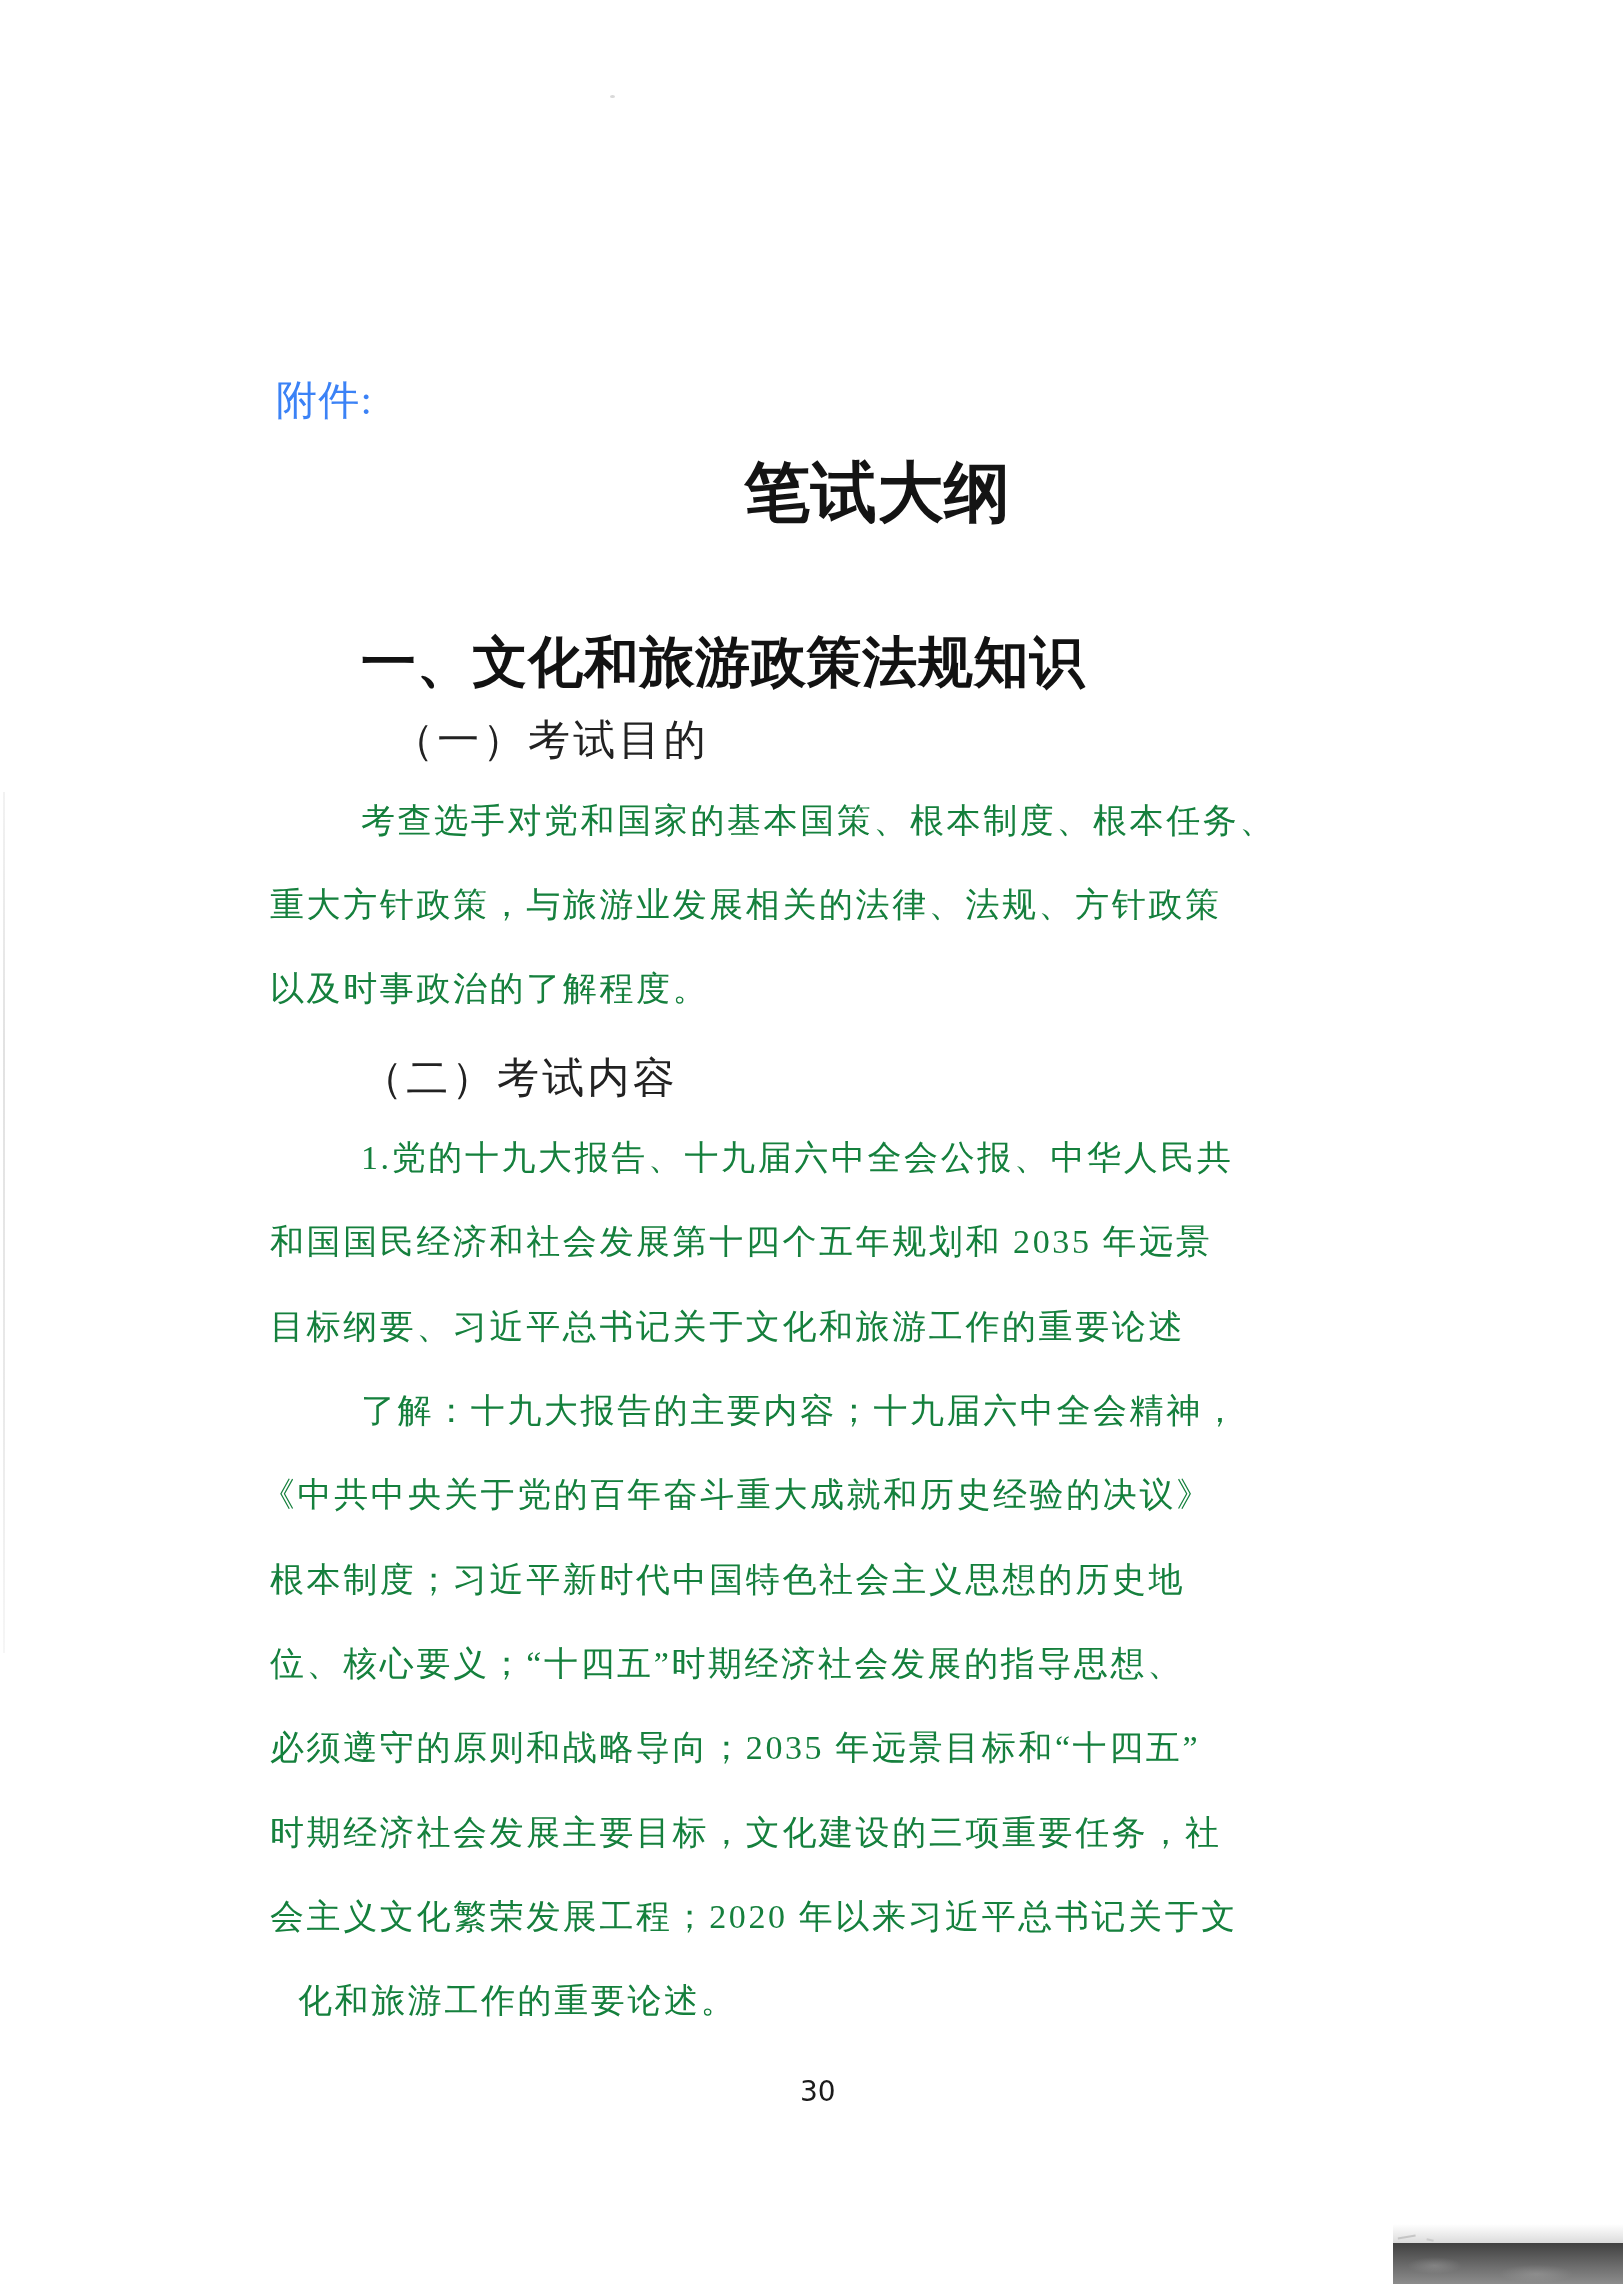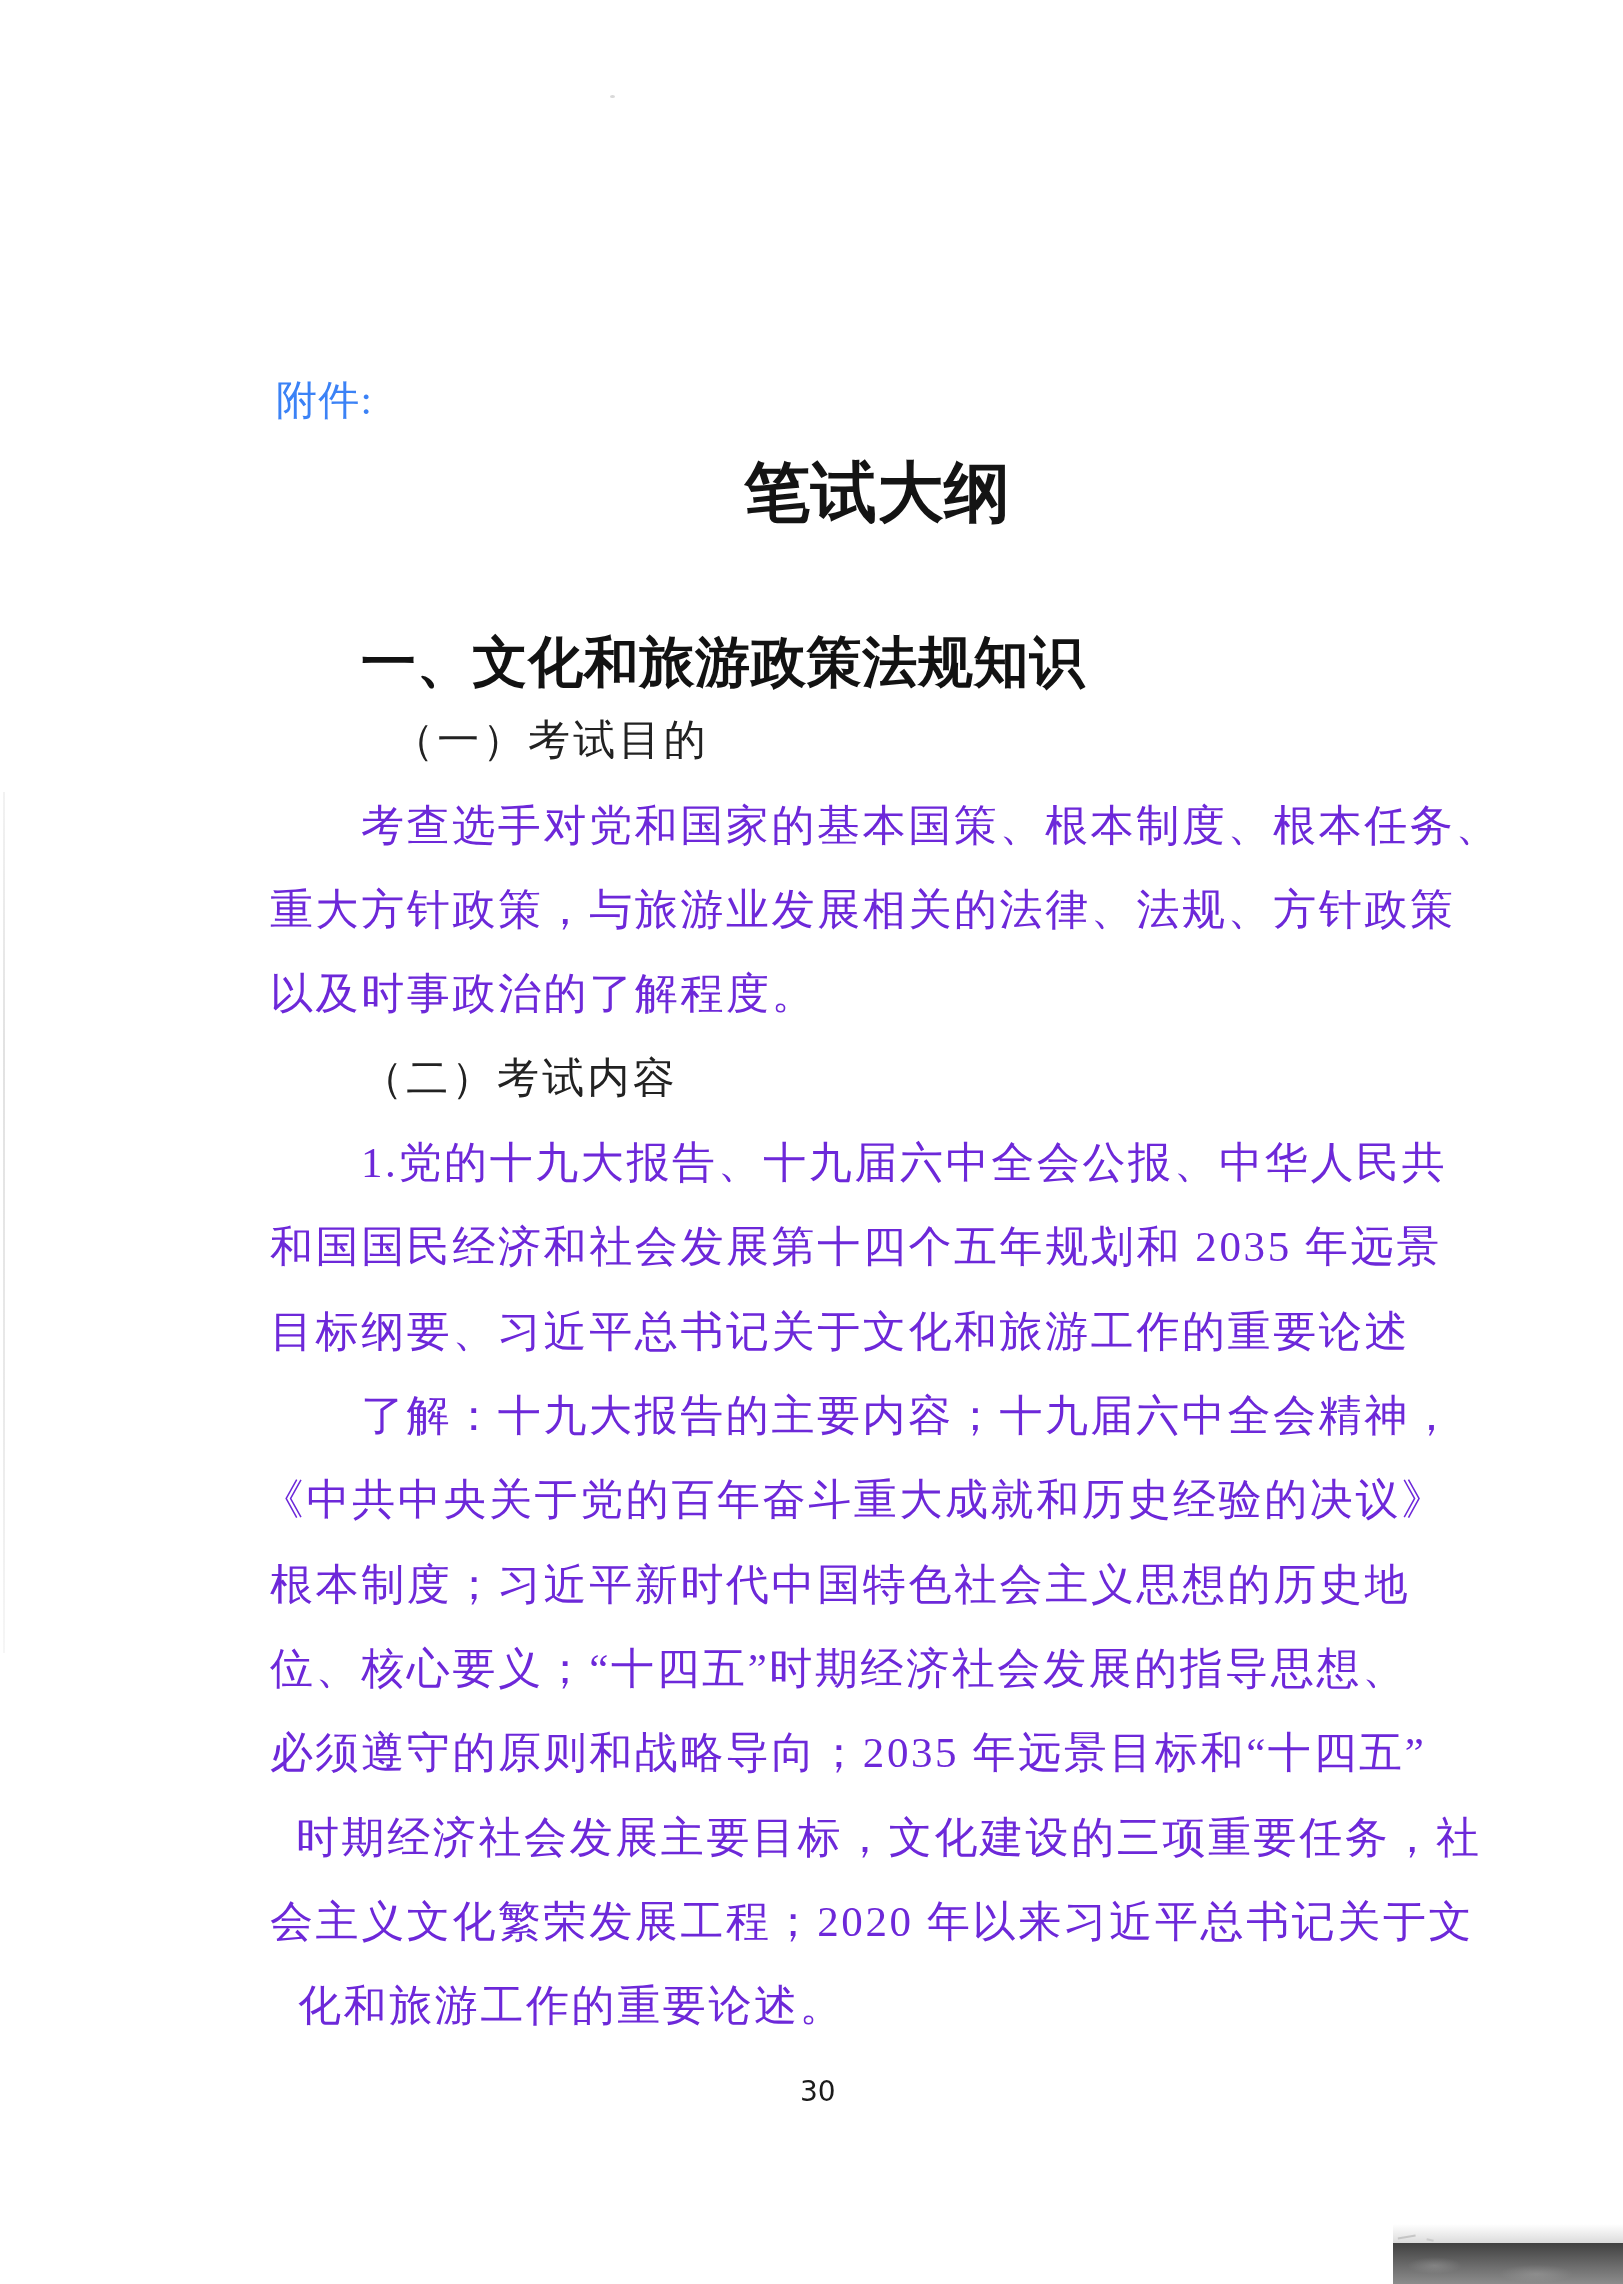--- a/index.html
+++ b/index.html
@@ -50,23 +50,23 @@
     font-size: 55px;
     letter-spacing: 0.7px;
     color: #121212;
   }
   .style-subheading {
     font-size: 42px;
     letter-spacing: 3.3px;
     color: #222222;
   }
   .style-body {
-    font-size: 43px;
+    font-size: 34px;
     letter-spacing: 2.6px;
-    color: #6d28d9;
+    color: #15803d;
   }
 
   .page-number {
     left: 800px;
     top: 2078px;
     font-size: 28px;
     line-height: 1;
     font-family: "DejaVu Sans", "Liberation Sans", sans-serif;
     color: #1b1b1b;
   }
@@ -138,21 +138,21 @@
     <div class="line style-body" style="top: 972px; left: 270px;">以及时事政治的了解程度。</div>
     <div class="line style-subheading" style="top: 1057px; left: 361px;">（二）考试内容</div>
     <div class="line style-body" style="top: 1141px; left: 361px;">1.党的十九大报告、十九届六中全会公报、中华人民共</div>
     <div class="line style-body" style="top: 1225px; left: 270px;">和国国民经济和社会发展第十四个五年规划和 2035 年远景</div>
     <div class="line style-body" style="top: 1310px; left: 270px;">目标纲要、习近平总书记关于文化和旅游工作的重要论述</div>
     <div class="line style-body" style="top: 1394px; left: 361px;">了解：十九大报告的主要内容；十九届六中全会精神，</div>
     <div class="line style-body" style="top: 1478px; left: 261px;">《中共中央关于党的百年奋斗重大成就和历史经验的决议》</div>
     <div class="line style-body" style="top: 1563px; left: 270px;">根本制度；习近平新时代中国特色社会主义思想的历史地</div>
     <div class="line style-body" style="top: 1647px; left: 270px;">位、核心要义；“十四五”时期经济社会发展的指导思想、</div>
     <div class="line style-body" style="top: 1731px; left: 270px;">必须遵守的原则和战略导向；2035 年远景目标和“十四五”</div>
-    <div class="line style-body" style="top: 1816px; left: 270px; margin-left: 26px;">时期经济社会发展主要目标，文化建设的三项重要任务，社</div>
+    <div class="line style-body" style="top: 1816px; left: 270px;">时期经济社会发展主要目标，文化建设的三项重要任务，社</div>
     <div class="line style-body" style="top: 1900px; left: 270px;">会主义文化繁荣发展工程；2020 年以来习近平总书记关于文</div>
     <div class="line style-body" style="top: 1984px; left: 270px; margin-left: 28px;">化和旅游工作的重要论述。</div>
   </div>
 
 <div class="abs page-number">30</div>
 
 <div class="abs edge-streak"></div>
 <div class="abs top-dot"></div>
 <div class="abs corner-shadow-soft"></div>
 <div class="abs corner-shadow-dark"></div>

